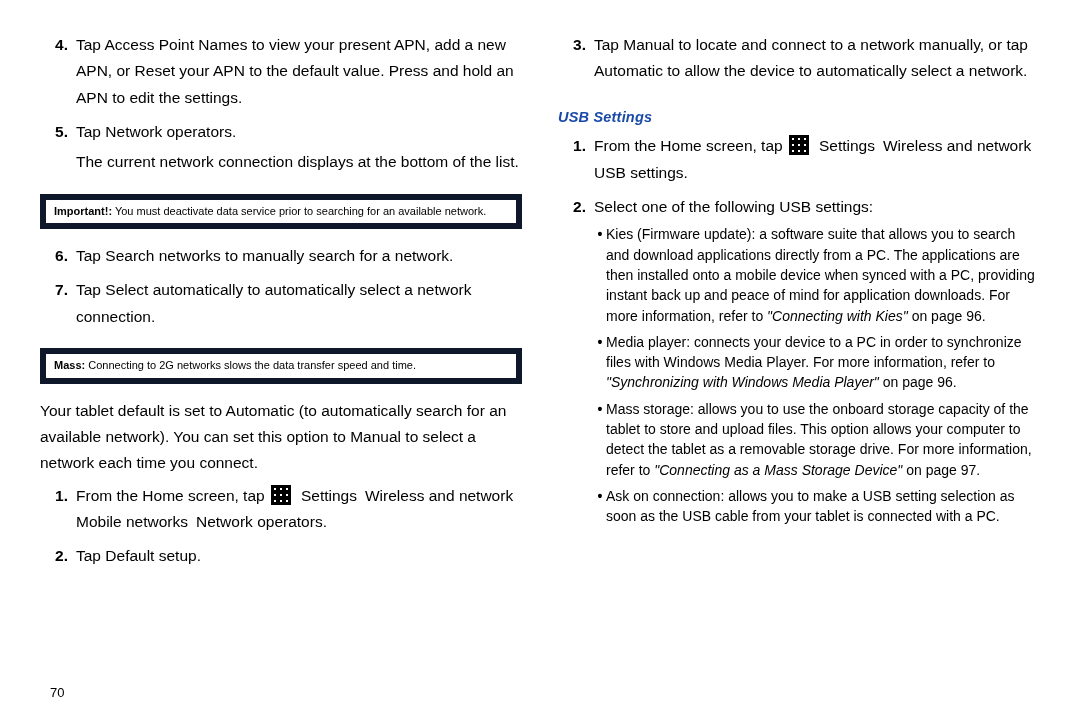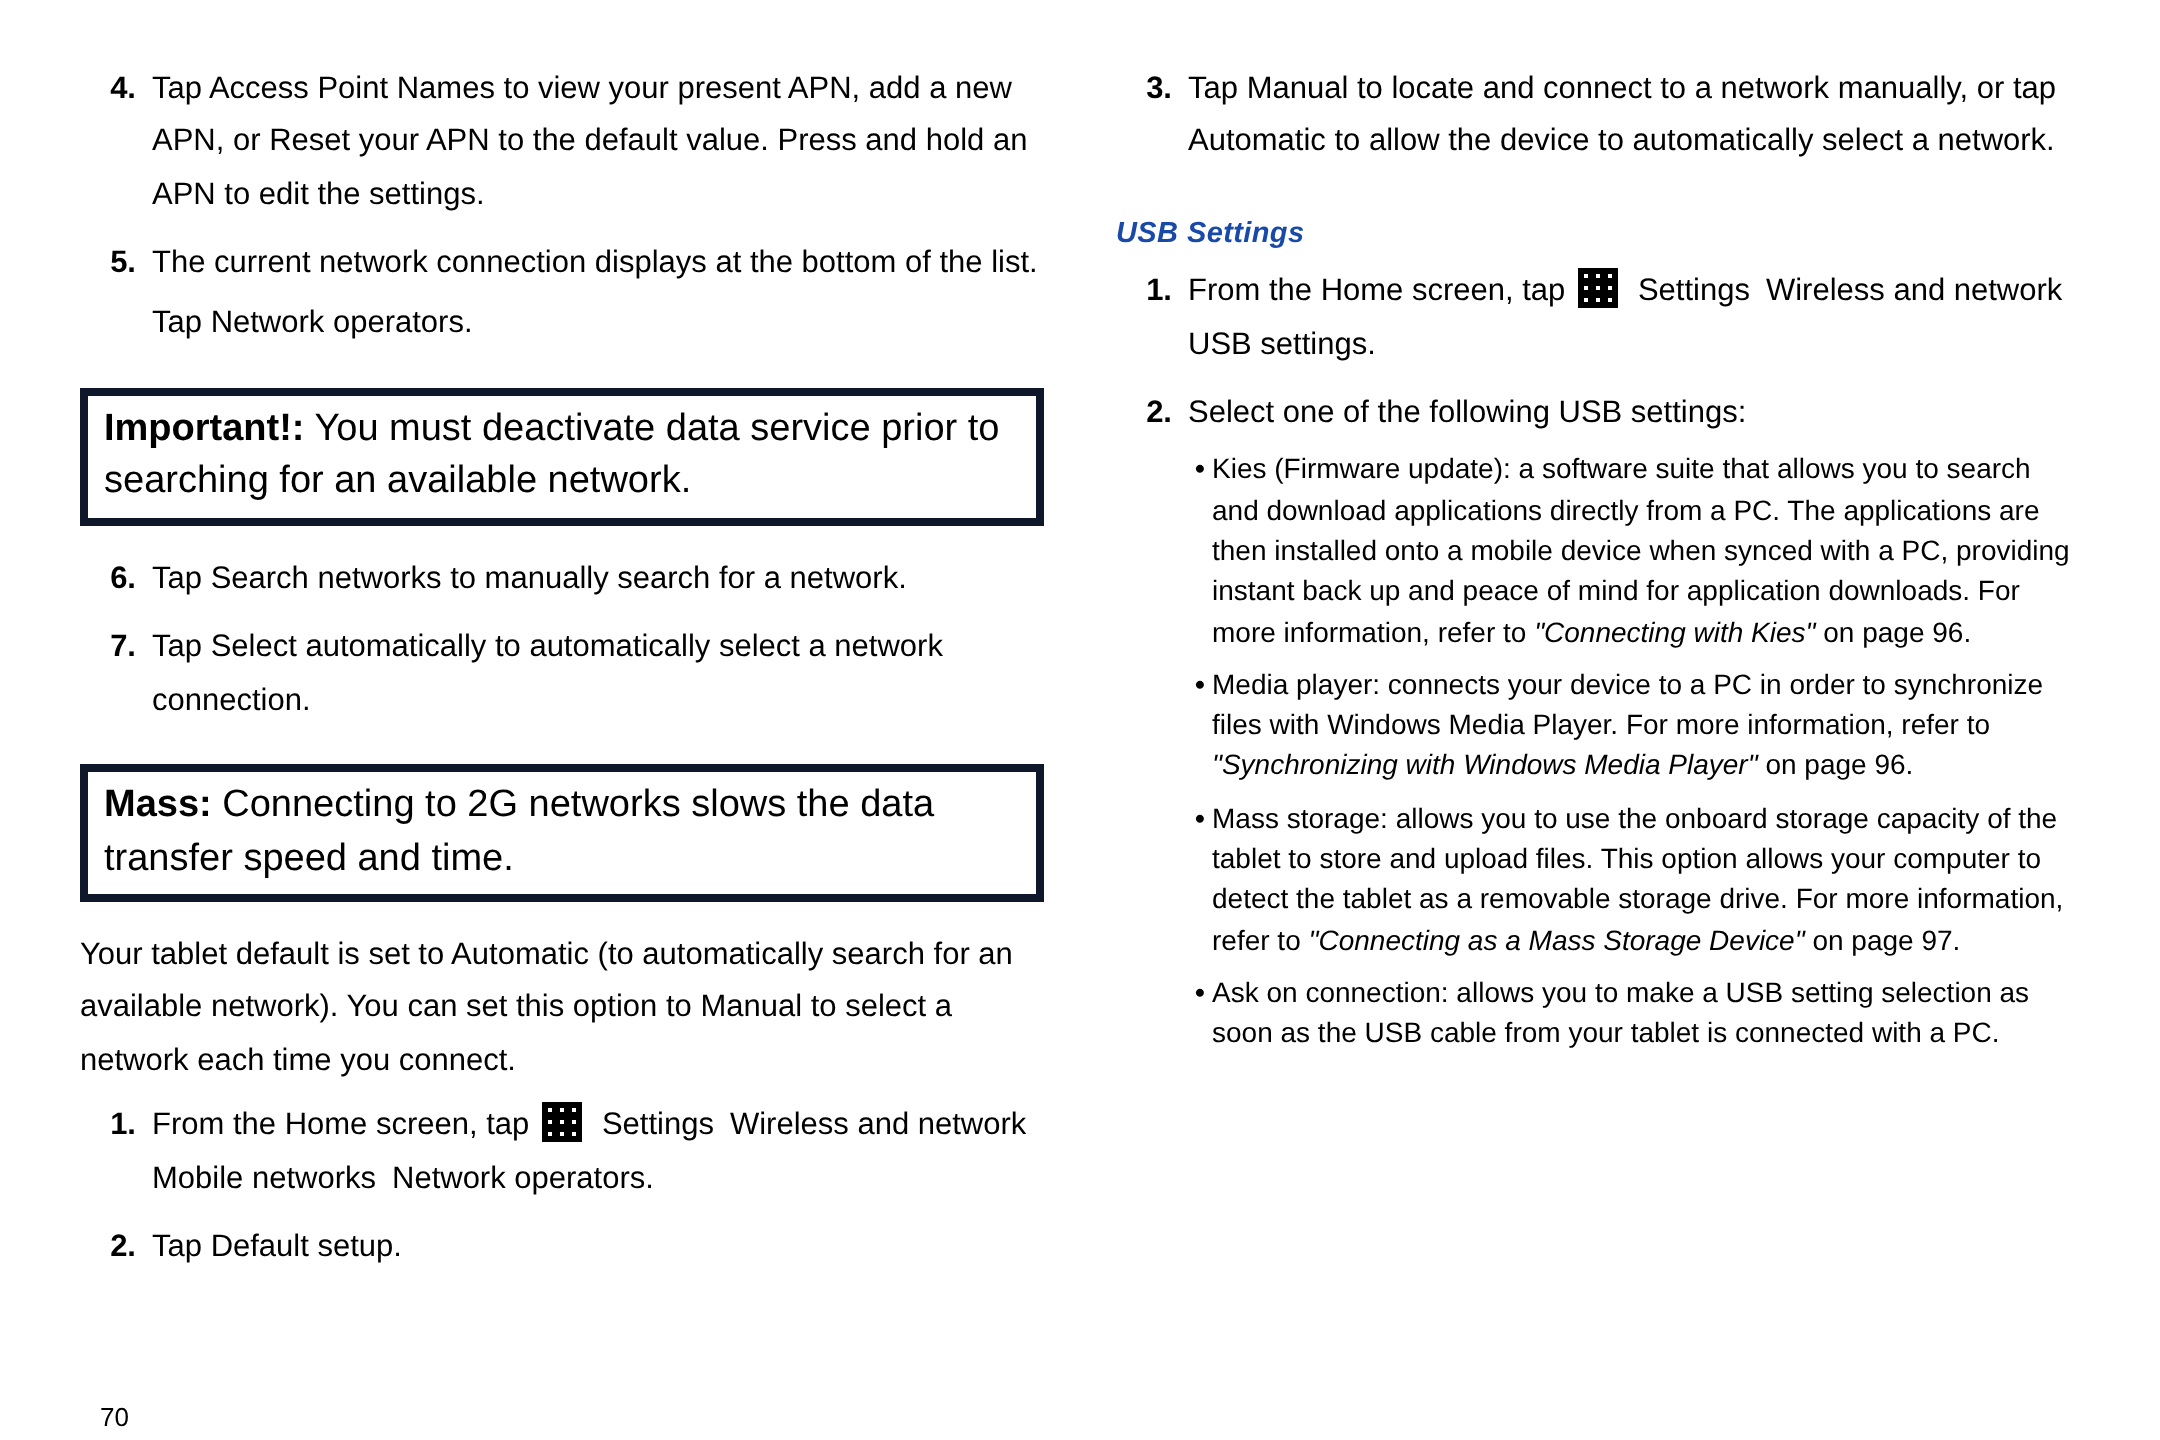--- a/index.html
+++ b/index.html
@@ -14,24 +14,24 @@
     position:relative;
     line-height:1.7;
   }
   .cols{display:flex;gap:36px}
   .col{flex:1;min-width:0}
   .ol-item{display:flex;margin:0 0 4px 0}
   .ol-num{width:28px;flex:0 0 28px;text-align:right;font-weight:700;padding-right:8px}
   .ol-body{flex:1}
   .ol-body p{margin:0 0 4px 0}
   .note-box{
-    border:4px solid #0f172a;
+    border:6px solid #0f172a;
     padding:4px 8px;
     margin:14px 0 14px 0;
-    font-size:19px;
+    font-size:11px;
     line-height:1.4;
   }
   .note-box .lbl{font-weight:700}
   .sect-head{
     font-weight:700;
     font-style:italic;
     color:#1a4aa8;
     font-size:14.5px;
     margin:16px 0 4px 0;
     font-family:Verdana,Arial,sans-serif;
@@ -49,39 +49,39 @@
   .settings-icon::before{
     content:"";position:absolute;left:2px;top:2px;right:2px;bottom:2px;
     background:
       radial-gradient(circle,#fff 1.2px,transparent 1.2px) -1px -1px/6px 6px;
   }
   .arrow{display:inline-block;padding:0 4px}
   .bullets{padding-left:0;margin:4px 0 0 0;list-style:none}
   .bullets li{display:flex;align-items:flex-start;margin-bottom:6px;font-size:14px;line-height:1.45;font-stretch:condensed}
   .bullets li .dot{flex:0 0 12px;text-align:center;font-weight:700}
   .bullets li .bt{flex:1}
-  .pgnum{position:absolute;left:50px;bottom:0;font-size:13px}
+  .pgnum{position:absolute;left:50px;bottom:16px;font-size:13px}
 </style>
 </head>
 <body>
 
 <div class="cols">
 
   <div class="col">
     <div class="ol-item">
       <div class="ol-num">4.</div>
       <div class="ol-body">
         <p><span>Tap </span><span class="b">Access Point Names</span><span> to view your present APN, add a new APN, or Reset your APN to the default value. Press and hold an APN to edit the settings.</span></p>
       </div>
     </div>
     <div class="ol-item">
       <div class="ol-num">5.</div>
       <div class="ol-body">
+        <p><span>Tap </span><span class="b">Network operators</span><span>.</span></p>
         <p>The current network connection displays at the bottom of the list.</p>
-        <p><span>Tap </span><span class="b">Network operators</span><span>.</span></p>
       </div>
     </div>
 
     <div class="note-box">
       <span class="lbl">Important!:</span><span> You must deactivate data service prior to searching for an available network.</span>
     </div>
 
     <div class="ol-item">
       <div class="ol-num">6.</div>
       <div class="ol-body">

